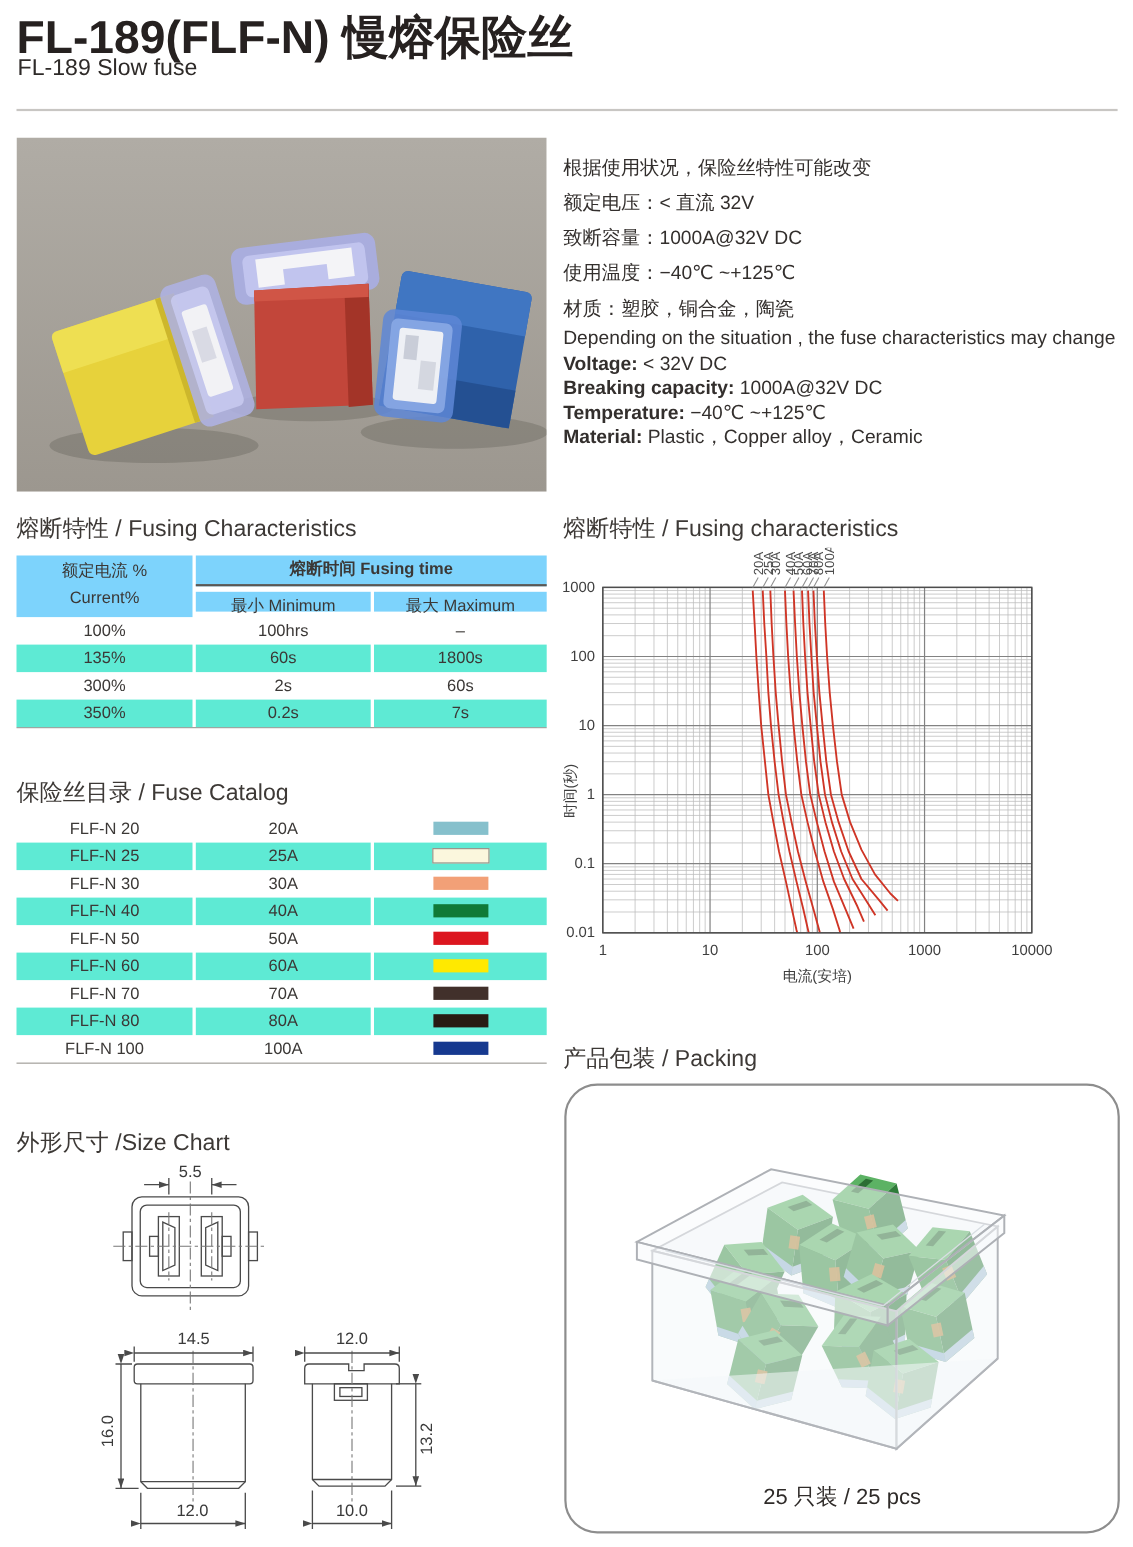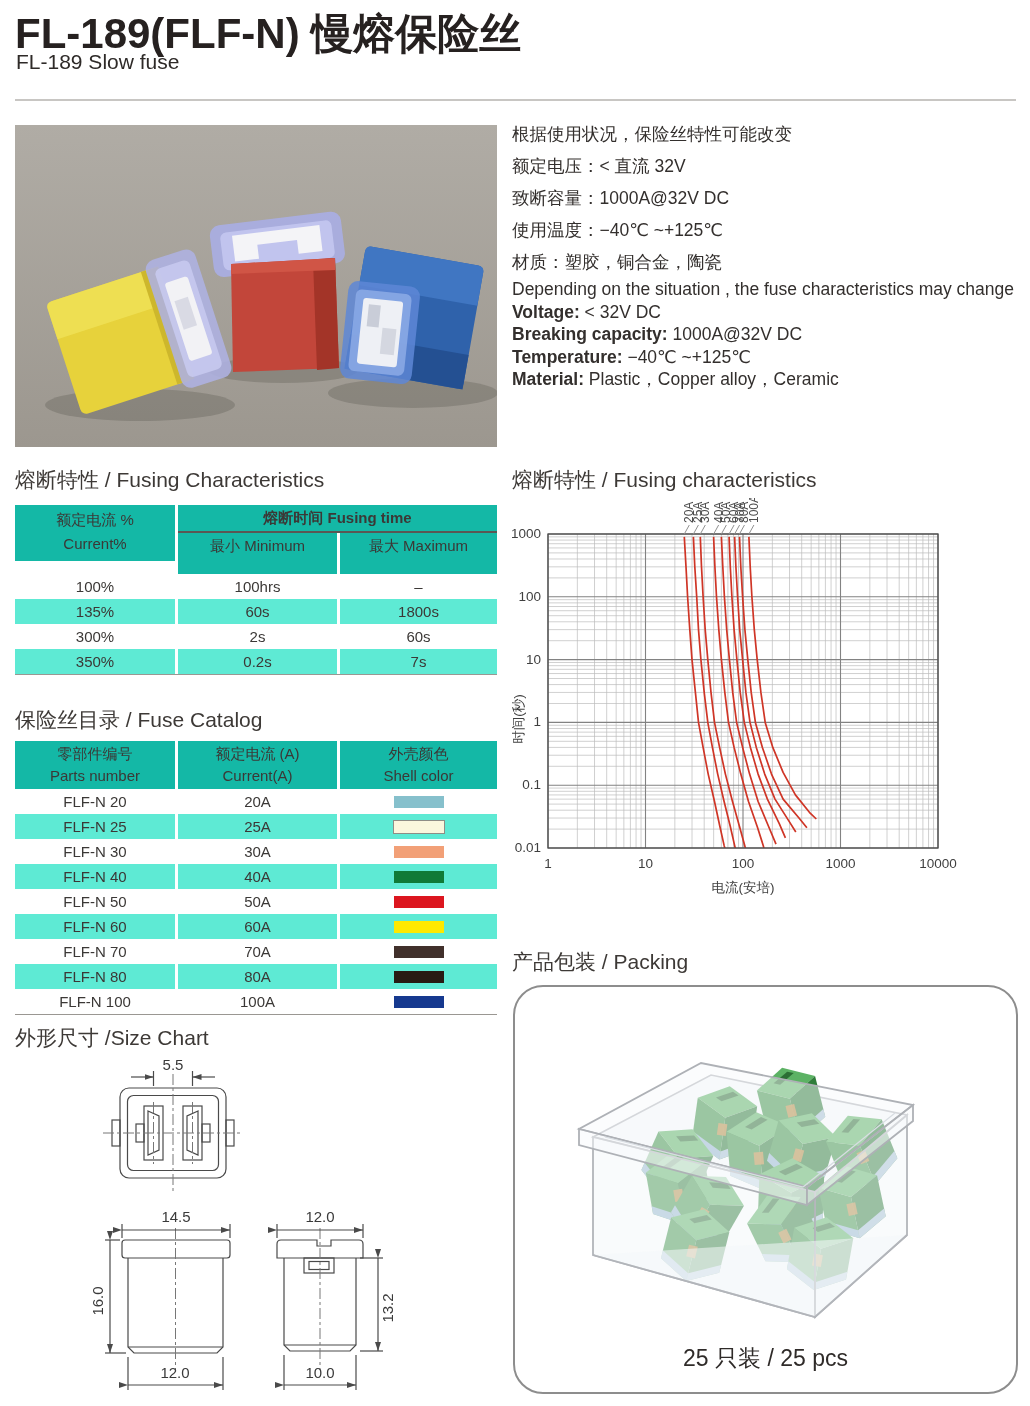--- a/index.html
+++ b/index.html
@@ -5,45 +5,45 @@
   html,body{margin:0;padding:0;background:#ffffff;}
   .page{position:relative;width:1030px;height:1406px;background:#ffffff;overflow:hidden;
         font-family:"Liberation Sans","DejaVu Sans",sans-serif;color:#3b3836;}
   
   .title{position:absolute;left:15px;top:6px;font-size:42px;font-weight:bold;color:#262120;letter-spacing:0px;}
   .subtitle{position:absolute;left:16px;top:50px;font-size:21px;color:#2e2a28;}
   .hrule{position:absolute;left:15px;top:99px;width:1001px;height:2px;background:#c8c6c3;}
   
   .photo-panel{position:absolute;left:15px;top:125px;width:482px;height:322px;}
   
-  .specs{position:absolute;left:512px;top:118px;width:512px;}
+  .specs{position:absolute;left:512px;top:136px;width:512px;}
   .spec-cn{font-size:17.5px;line-height:32px;color:#332f2d;}
   .spec-en{font-size:17.5px;line-height:22.5px;color:#332f2d;}
   .spec-en b{font-weight:bold;}
   
   .h2{position:absolute;font-size:21px;color:#3d3936;white-space:nowrap;}
   
   .grid3{display:grid;grid-template-columns:160px 159px 157px;column-gap:3px;}
   .tbl{position:absolute;left:15px;width:482px;border-bottom:1px solid #9a9792;}
   .cell{text-align:center;font-size:15px;color:#3b3836;}
-  .hd{background:#14b8a6;}
+  .hd{background:#7dd3fc;}
   .rowgrey .cell{background:#5eead4;}
   .frow .cell{height:25px;line-height:25px;}
   .fhead .c1{grid-row:1/3;height:53px;line-height:24px;padding-top:3px;}
   .fhead .span2{grid-column:2/4;height:26px;line-height:26px;border-bottom:2px solid #5b5753;font-weight:bold;}
-  .fhead .sub{height:41px;line-height:25px;}
+  .fhead .sub{height:18px;line-height:25px;}
   .chead .cell{height:46px;line-height:22px;padding-top:2px;}
   .swatch{display:inline-block;width:50px;height:12px;vertical-align:middle;margin-top:-3px;}
   
   .chart-wrap{position:absolute;left:512px;top:498px;width:505px;height:404px;}
   
   .size-wrap{position:absolute;left:15px;top:1058px;width:490px;height:348px;}
   
   .pack-panel{position:absolute;left:513px;top:985px;width:501px;height:405px;border:2px solid #8d8d8d;border-radius:30px;}
-  .pack-caption{position:absolute;left:0;right:0;bottom:18px;text-align:center;font-size:23px;color:#2f2b29;}
+  .pack-caption{position:absolute;left:0;right:0;bottom:18px;text-align:center;font-size:20px;color:#2f2b29;}
   svg text{font-family:"Liberation Sans","DejaVu Sans",sans-serif;}
 </style>
 </head>
 <body>
 
 <div class="page">
 
   <div class="title">FL-189(FLF-N) 慢熔保险丝</div>
   <div class="subtitle">FL-189  Slow fuse</div>
   <div class="hrule"></div>
@@ -141,34 +141,20 @@
     <div class="grid3 frow rowgrey">
       <div class="cell">350%</div>
       <div class="cell">0.2s</div>
       <div class="cell">7s</div>
     </div>
   </div>
 
   <div class="h2" style="left:15px;top:706px;">保险丝目录 / Fuse Catalog</div>
 
   <div class="tbl" style="top:741px;">
-    <div class="grid3 chead">
-      <div class="cell hd">
-        <div>零部件编号</div>
-        <div>Parts number</div>
-      </div>
-      <div class="cell hd">
-        <div>额定电流 (A)</div>
-        <div>Current(A)</div>
-      </div>
-      <div class="cell hd">
-        <div>外壳颜色</div>
-        <div>Shell color</div>
-      </div>
-    </div>
     <div class="grid3 frow">
       <div class="cell">FLF-N 20</div>
       <div class="cell">20A</div>
       <div class="cell"><span class="swatch" style="background: rgb(134, 192, 204);"></span></div>
     </div>
     <div class="grid3 frow rowgrey">
       <div class="cell">FLF-N 25</div>
       <div class="cell">25A</div>
       <div class="cell"><span class="swatch" style="background: rgb(251, 247, 221); border: 1px solid rgb(143, 141, 134);"></span></div>
     </div>

